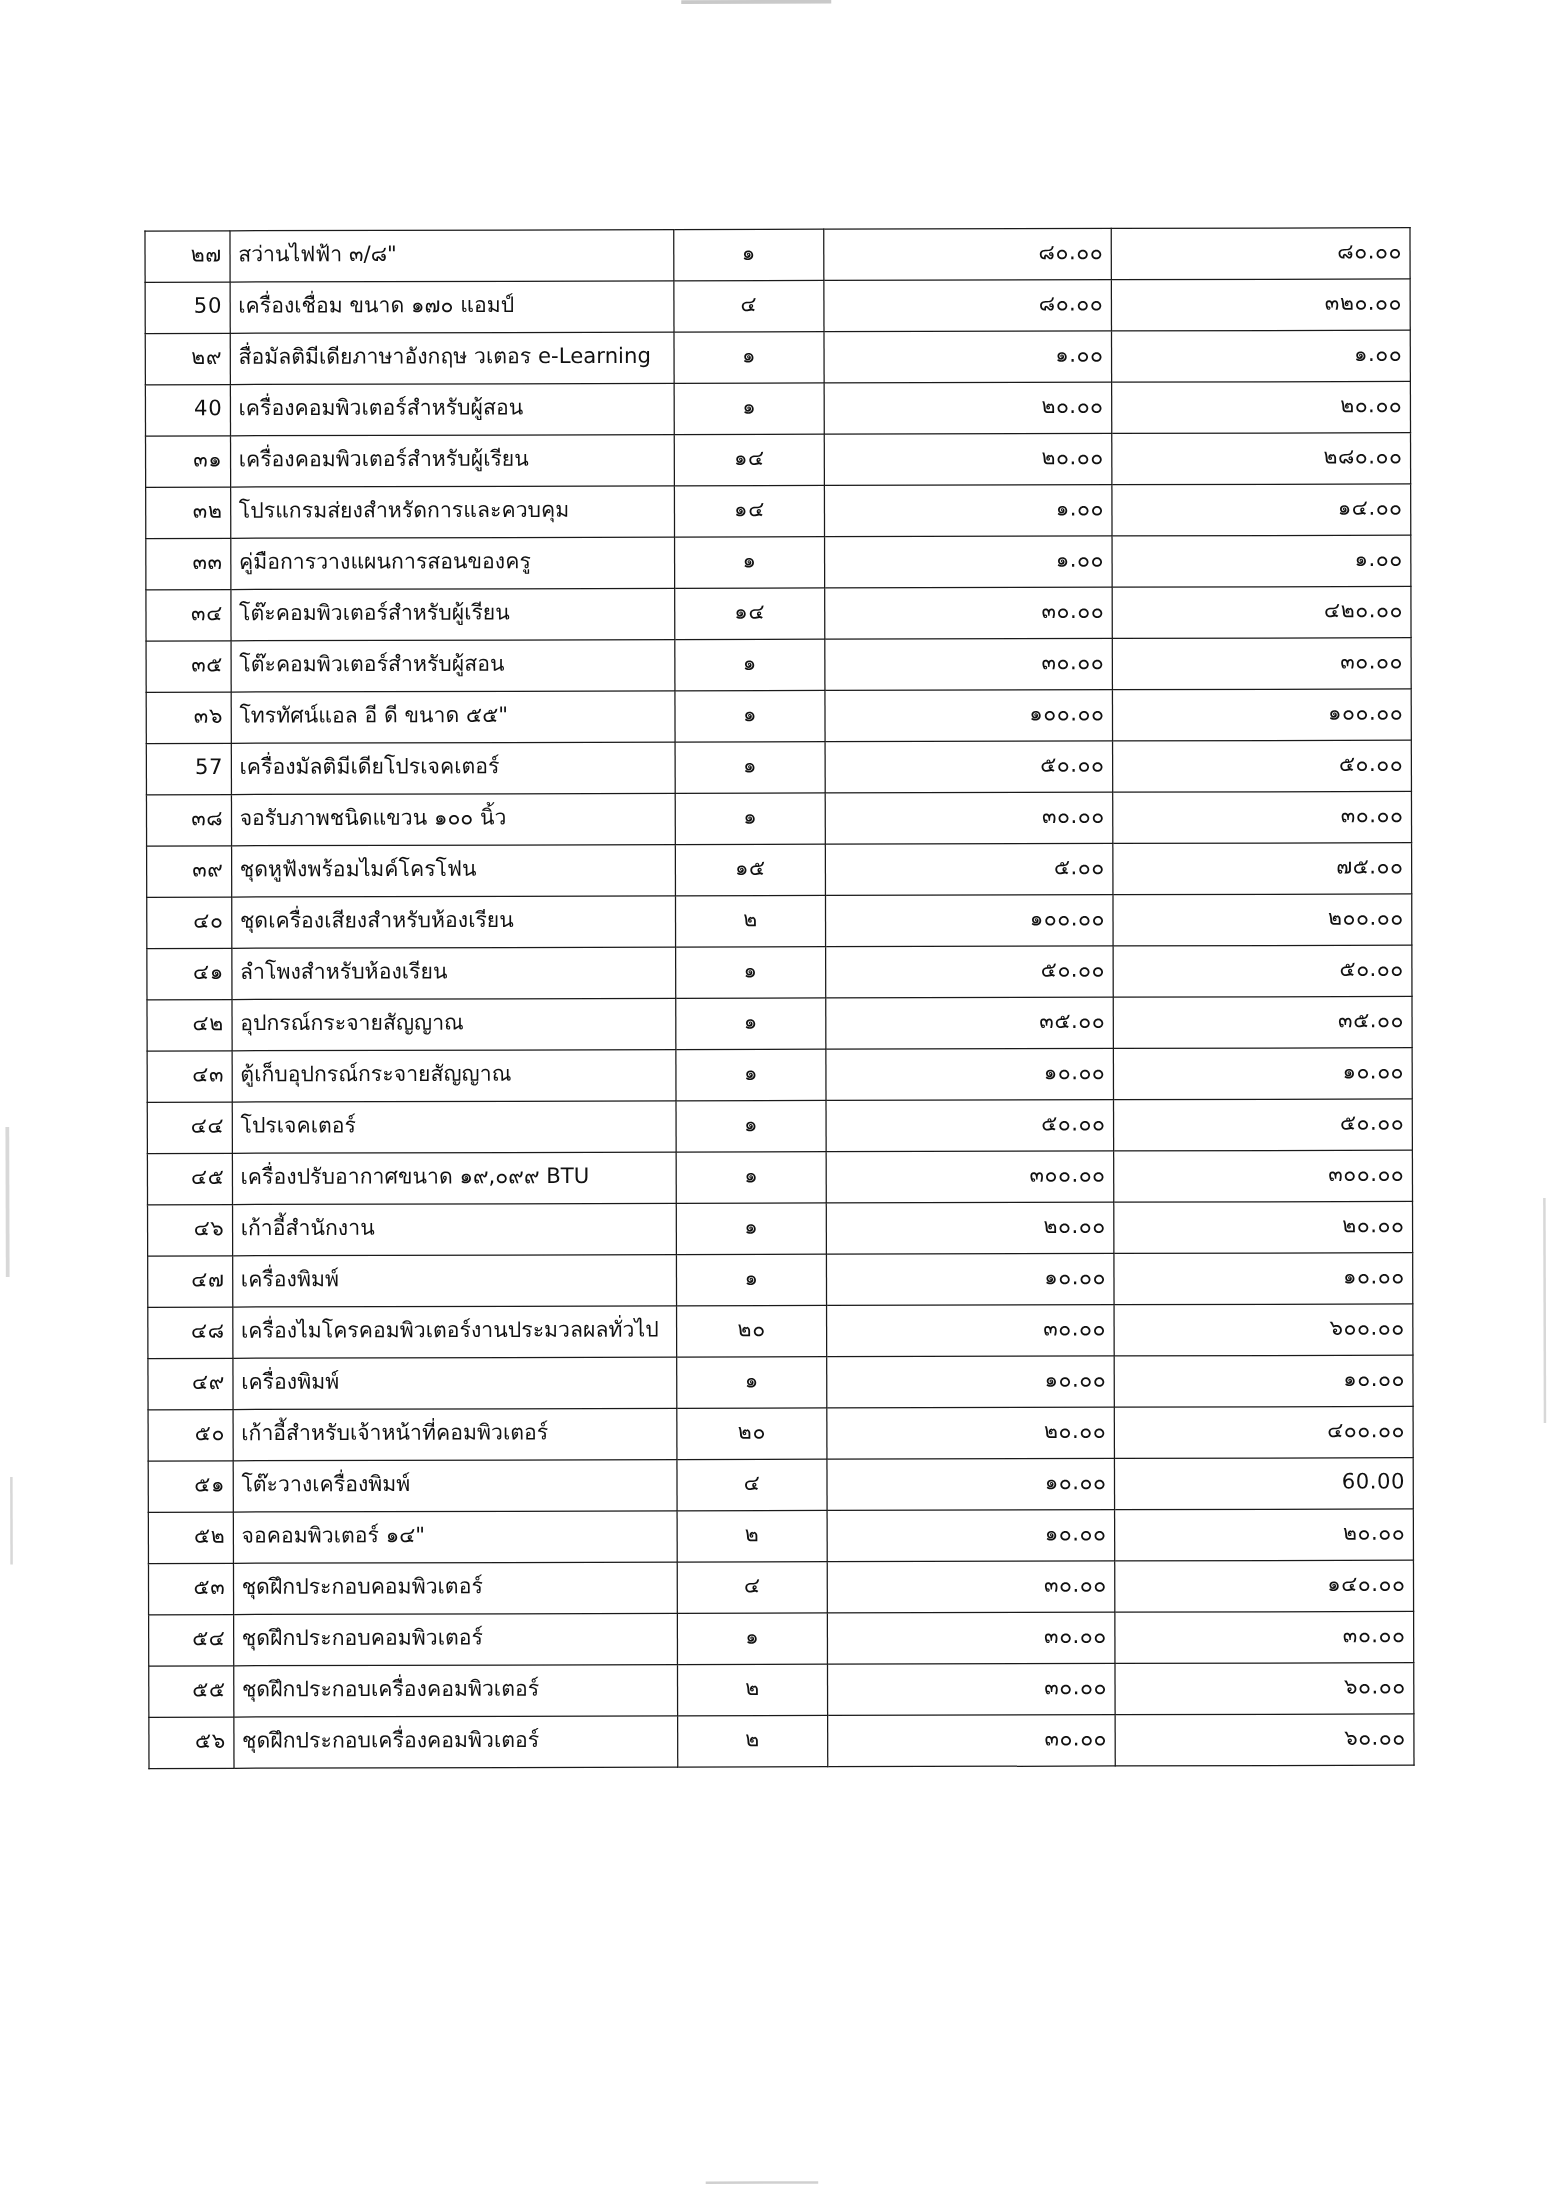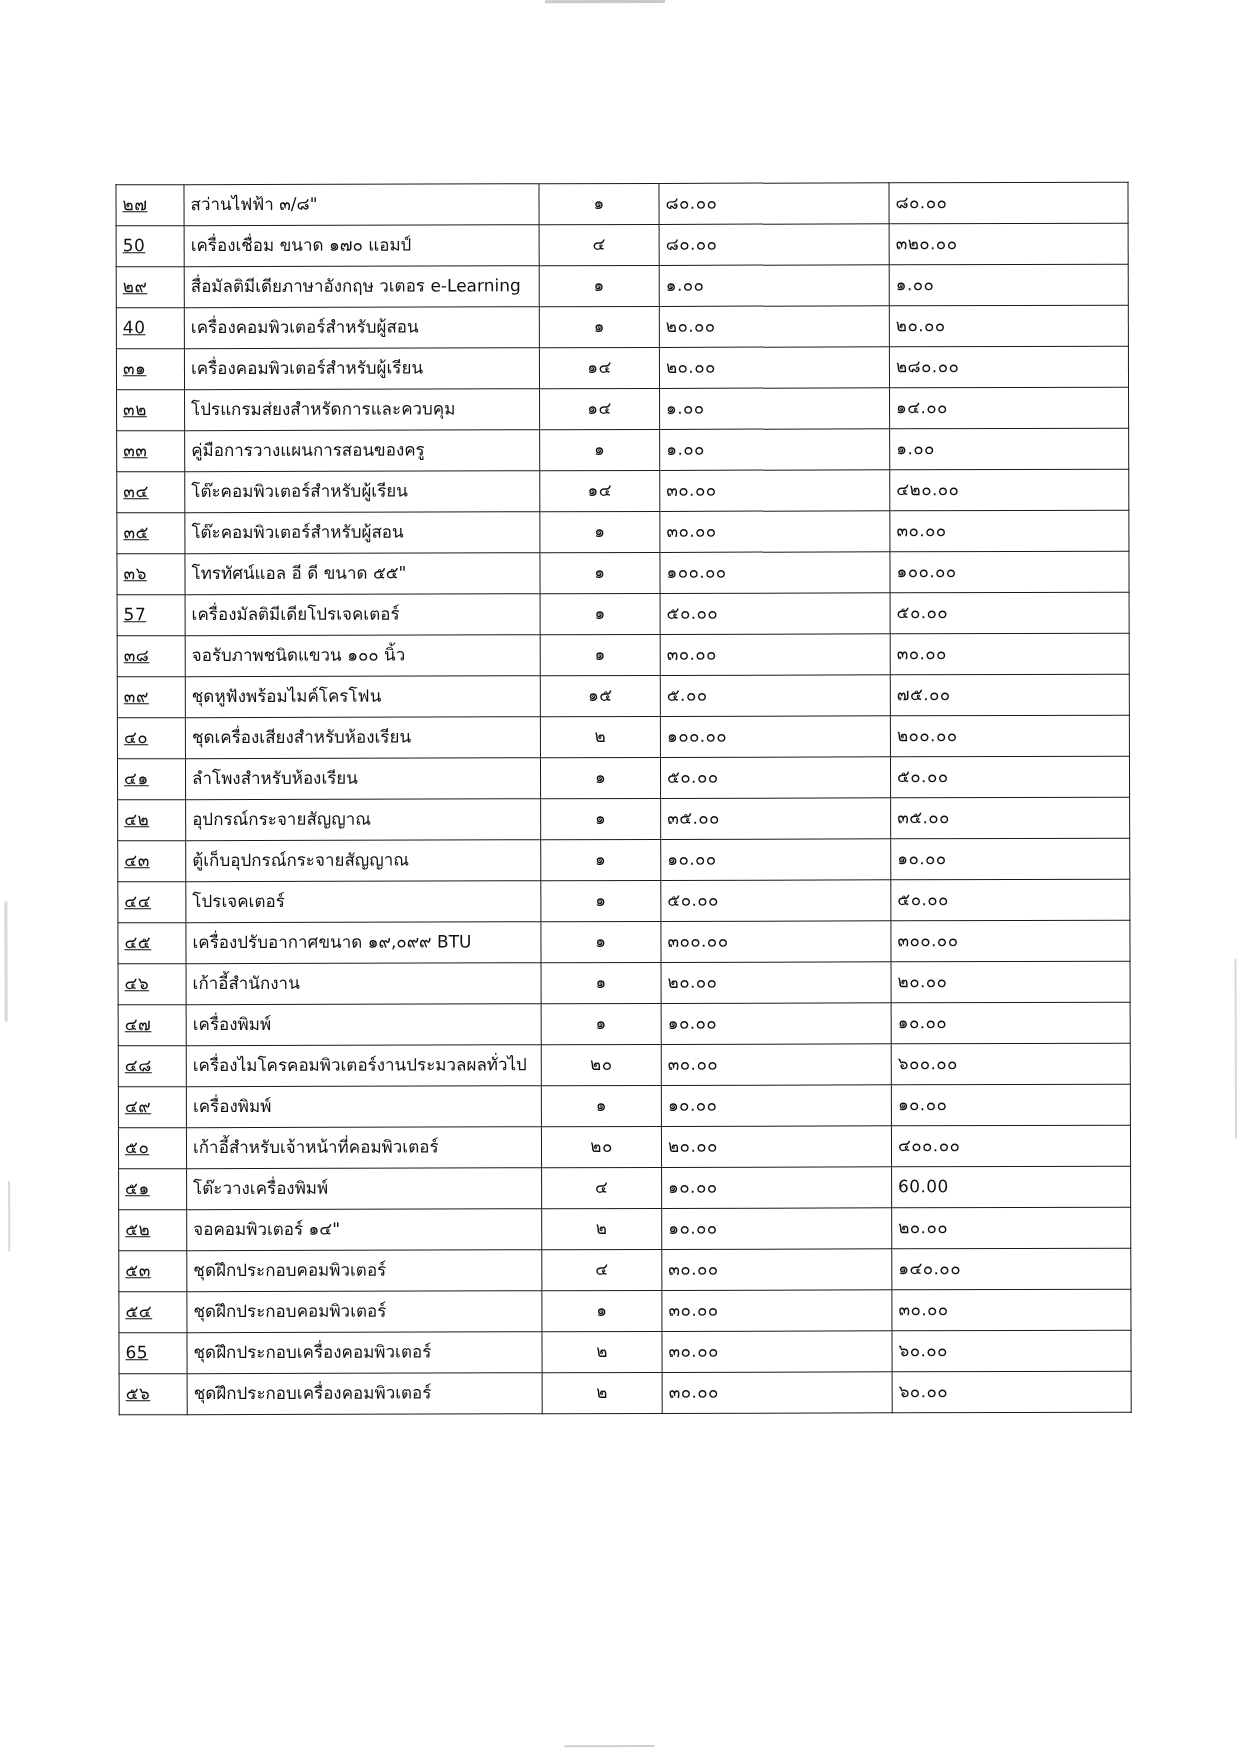--- a/index.html
+++ b/index.html
@@ -50,37 +50,36 @@
     vertical-align: middle;
     line-height: 1.15;
   }
   col.c-no    { width: 68px; }
   col.c-item  { width: 355px; }
   col.c-qty   { width: 120px; }
   col.c-unit  { width: 230px; }
   col.c-total { width: 239px; }
 
   td.no {
-    text-align: left;
+    text-align: right;
     font-size: 19px;
     letter-spacing: 0.5px;
-    text-decoration: underline;
   }
   td.item {
     text-align: left;
     padding-left: 10px;
     font-size: 18px;
   }
   td.qty {
     text-align: center;
     font-size: 19px;
     letter-spacing: 0.5px;
   }
   td.unit, td.total {
-    text-align: left;
+    text-align: right;
     font-size: 18px;
     letter-spacing: 0.4px;
   }
   td.total { padding-right: 26px; }
   td.unit  { padding-right: 18px; }
 
   
   .page { transform: rotate(-0.15deg); transform-origin: 50% 0; }
 </style>
 </head>
@@ -293,21 +292,21 @@
           <td class="total">๑๔๐.๐๐</td>
         </tr>
       <tr>
           <td class="no">๕๔</td>
           <td class="item">ชุดฝึกประกอบคอมพิวเตอร์</td>
           <td class="qty">๑</td>
           <td class="unit">๓๐.๐๐</td>
           <td class="total">๓๐.๐๐</td>
         </tr>
       <tr>
-          <td class="no">65</td>
+          <td class="no">๕๕</td>
           <td class="item">ชุดฝึกประกอบเครื่องคอมพิวเตอร์</td>
           <td class="qty">๒</td>
           <td class="unit">๓๐.๐๐</td>
           <td class="total">๖๐.๐๐</td>
         </tr>
       <tr>
           <td class="no">๕๖</td>
           <td class="item">ชุดฝึกประกอบเครื่องคอมพิวเตอร์</td>
           <td class="qty">๒</td>
           <td class="unit">๓๐.๐๐</td>

